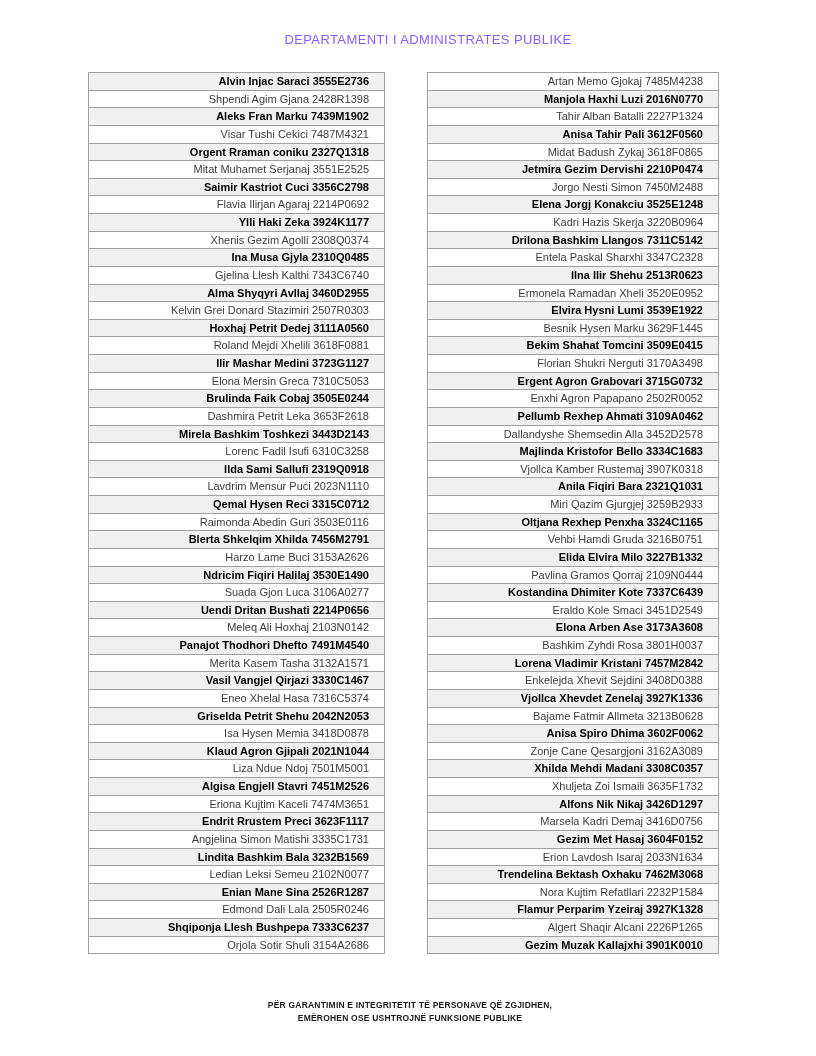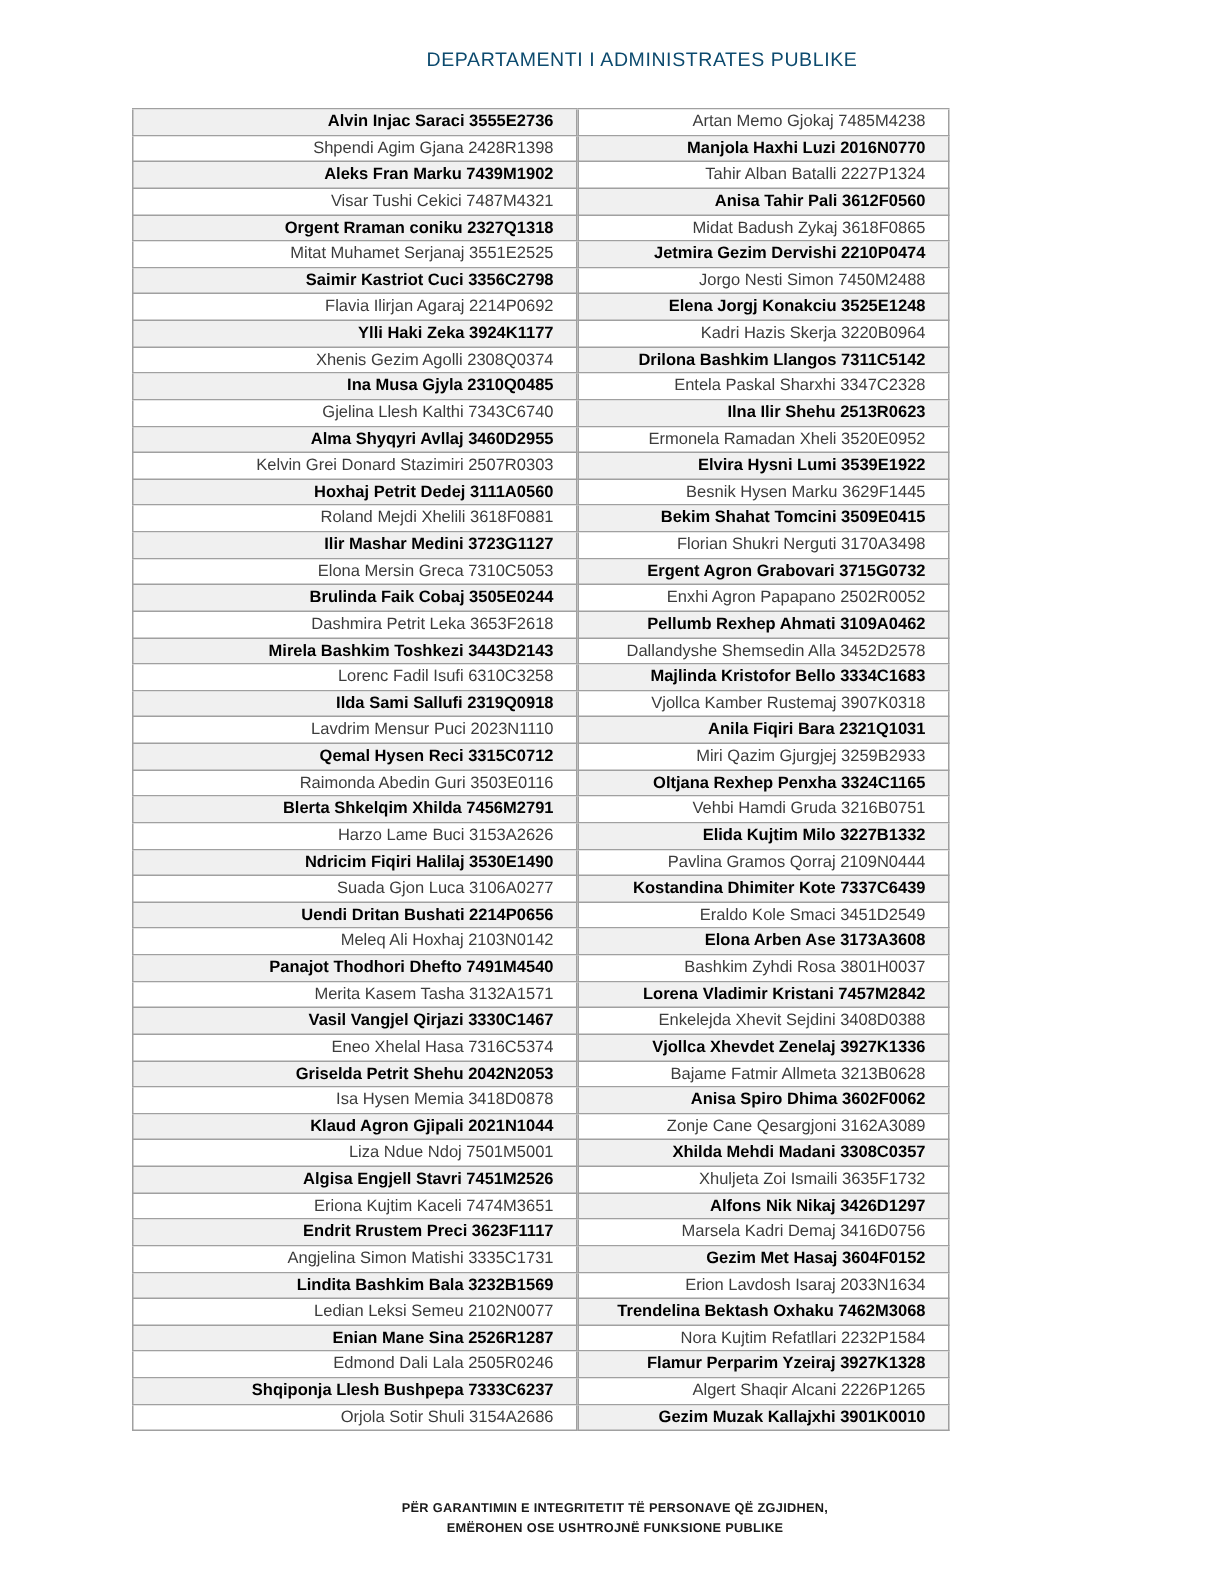--- a/index.html
+++ b/index.html
@@ -15,34 +15,35 @@
     position: absolute;
     top: 31px;
     left: 0;
     width: 816px;
     box-sizing: border-box;
     padding-left: 40px;
     text-align: center;
     font-size: 13px;
     line-height: 17px;
     letter-spacing: 0.4px;
-    color: #0c4a6e;
+    color: #8b5cf6;
     white-space: nowrap;
   }
   .columns {
     position: absolute;
     top: 72px;
     left: 88px;
     display: flex;
+    gap: 42px;
   }
   .col {
     width: 297px;
     border-top: 1px solid var(--row-border, #a0a0a0);
   }
-  .col:last-child { width: 248px; }
+  .col:last-child { width: 292px; }
   .row {
     box-sizing: border-box;
     height: 17.64px;
     border: 1px solid var(--row-border, #a0a0a0);
     border-top: none;
     background: #ffffff;
     color: #3c3c3c;
     font-size: 11px;
     line-height: 16px;
     text-align: right;
@@ -150,21 +151,21 @@
         <div class="row shaded">Ergent Agron Grabovari 3715G0732</div>
         <div class="row">Enxhi Agron Papapano 2502R0052</div>
         <div class="row shaded">Pellumb Rexhep Ahmati 3109A0462</div>
         <div class="row">Dallandyshe Shemsedin Alla 3452D2578</div>
         <div class="row shaded">Majlinda Kristofor Bello 3334C1683</div>
         <div class="row">Vjollca Kamber Rustemaj 3907K0318</div>
         <div class="row shaded">Anila Fiqiri Bara 2321Q1031</div>
         <div class="row">Miri Qazim Gjurgjej 3259B2933</div>
         <div class="row shaded">Oltjana Rexhep Penxha 3324C1165</div>
         <div class="row">Vehbi Hamdi Gruda 3216B0751</div>
-        <div class="row shaded">Elida Kujtim Milo 3227B1332</div>
+        <div class="row shaded">Elida Elvira Milo 3227B1332</div>
         <div class="row">Pavlina Gramos Qorraj 2109N0444</div>
         <div class="row shaded">Kostandina Dhimiter Kote 7337C6439</div>
         <div class="row">Eraldo Kole Smaci 3451D2549</div>
         <div class="row shaded">Elona Arben Ase 3173A3608</div>
         <div class="row">Bashkim Zyhdi Rosa 3801H0037</div>
         <div class="row shaded">Lorena Vladimir Kristani 7457M2842</div>
         <div class="row">Enkelejda Xhevit Sejdini 3408D0388</div>
         <div class="row shaded">Vjollca Xhevdet Zenelaj 3927K1336</div>
         <div class="row">Bajame Fatmir Allmeta 3213B0628</div>
         <div class="row shaded">Anisa Spiro Dhima 3602F0062</div>

